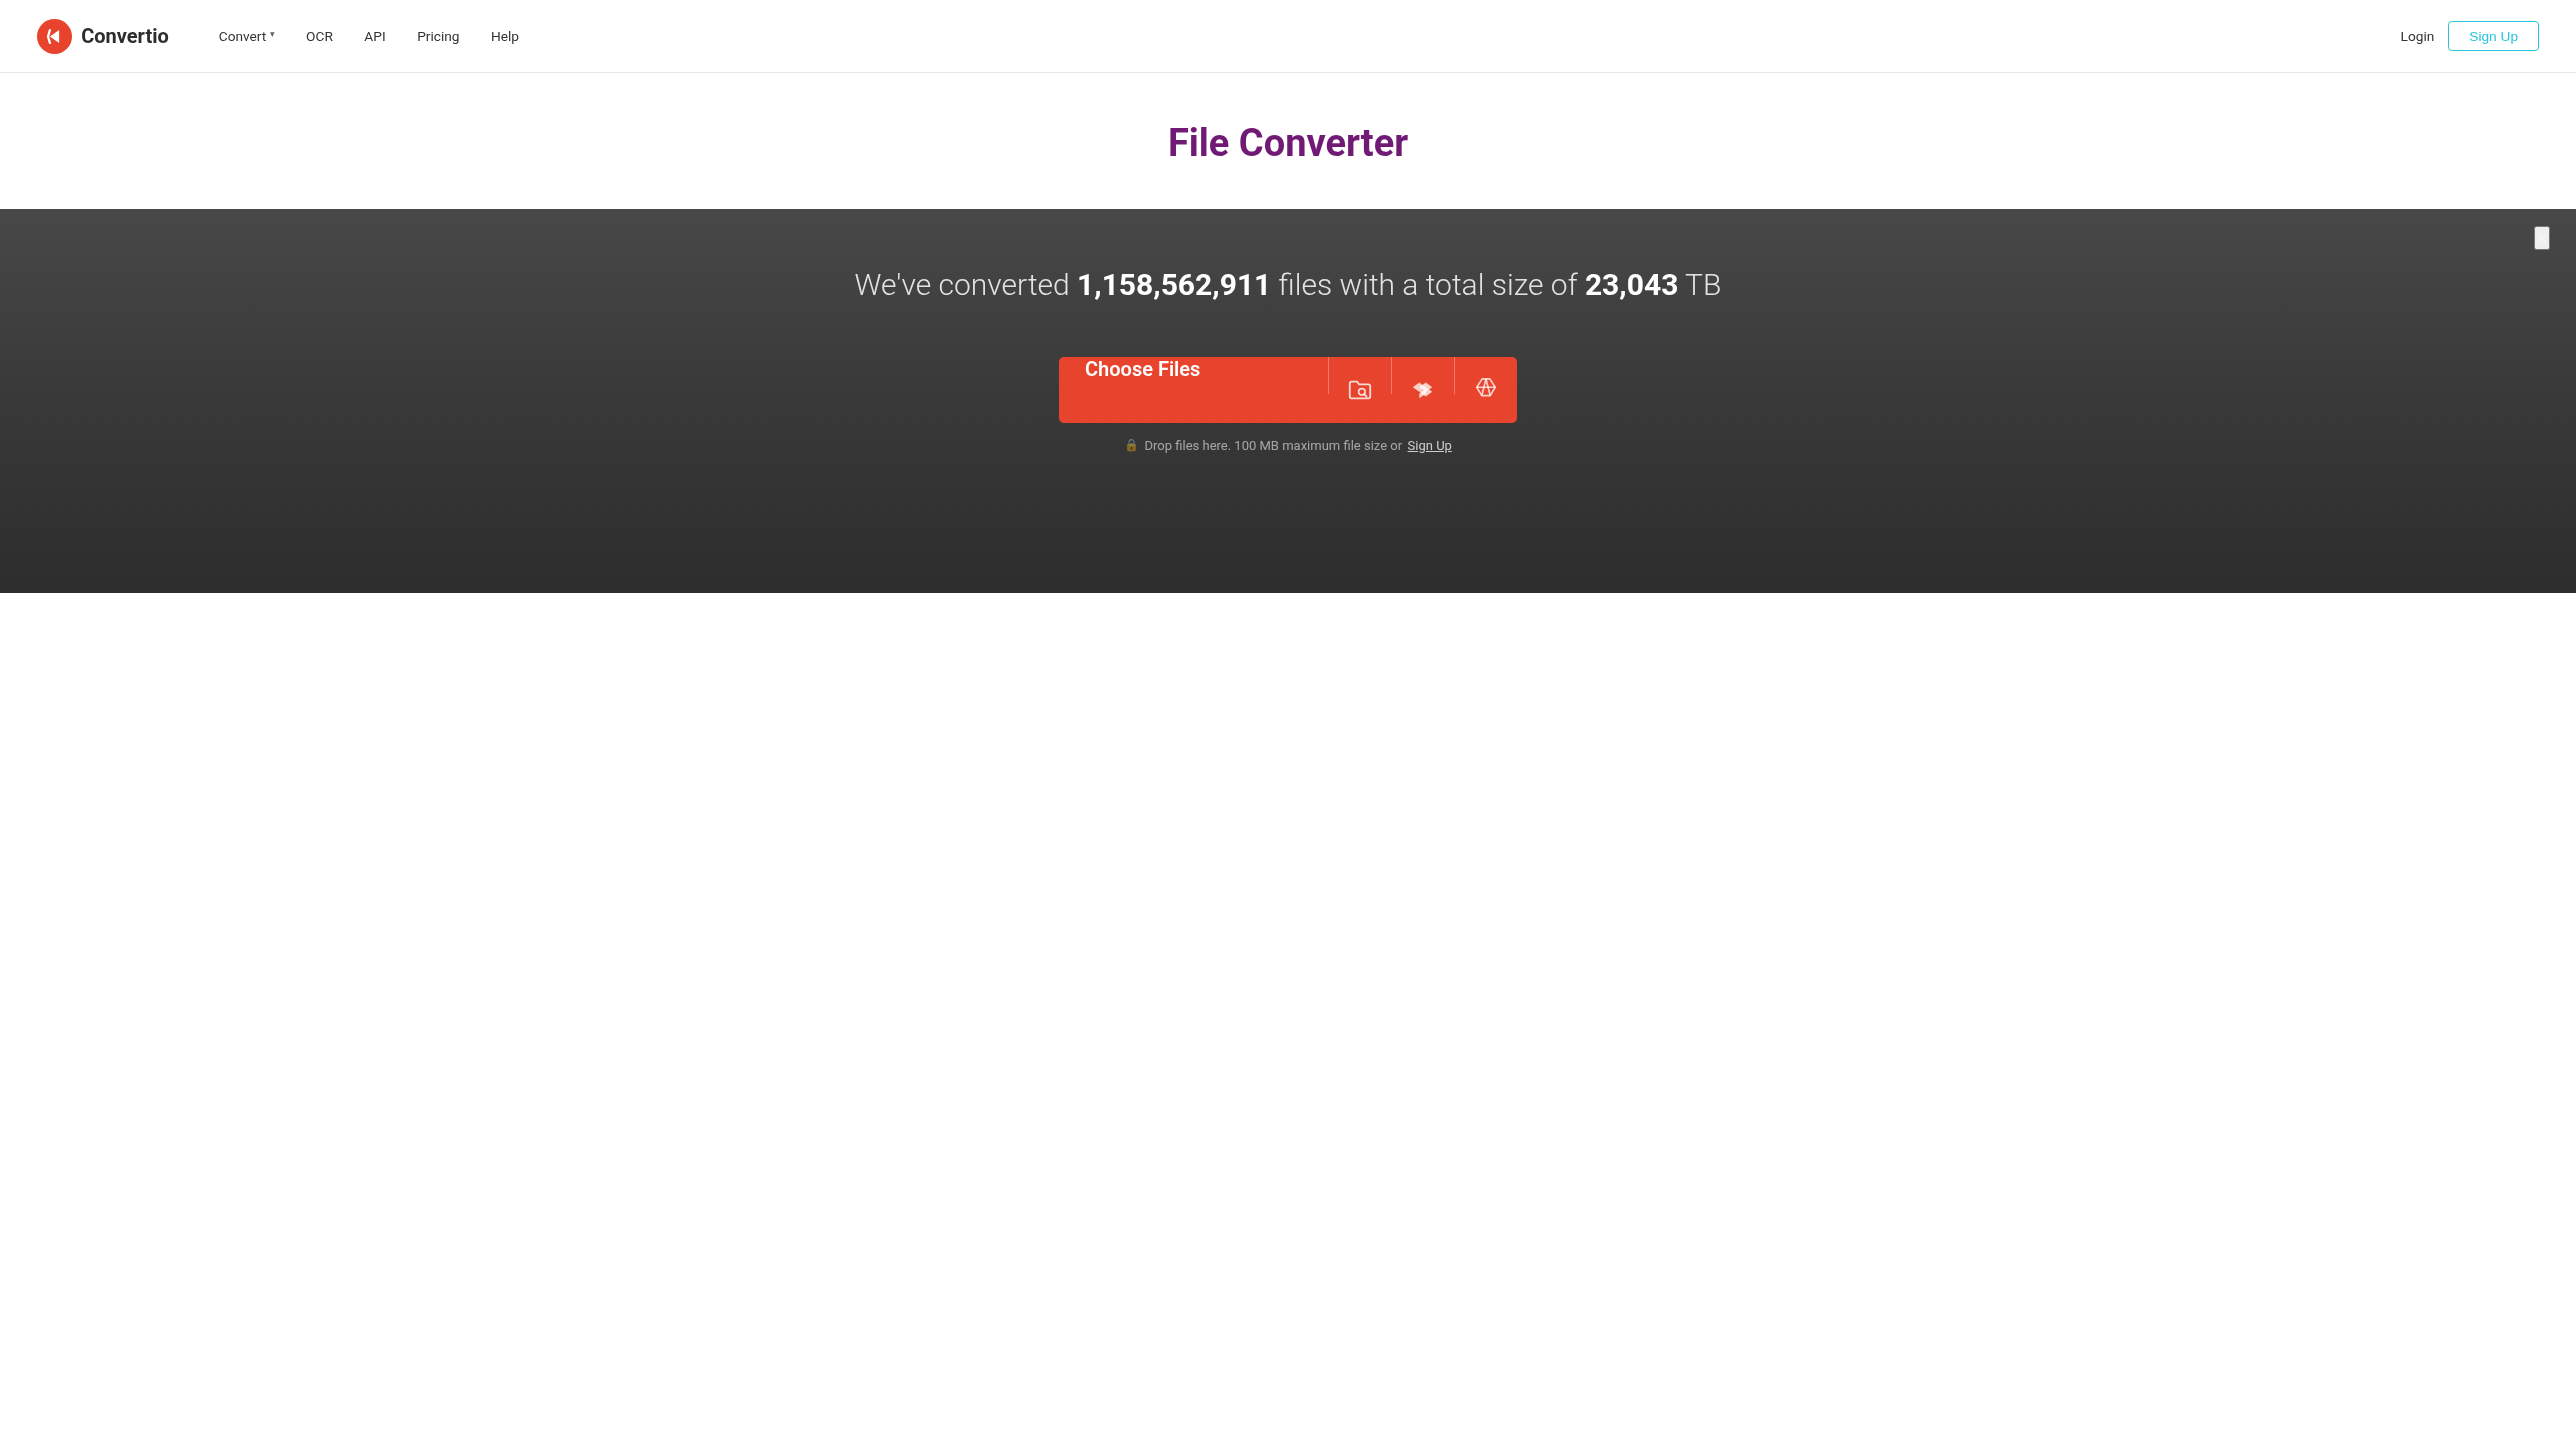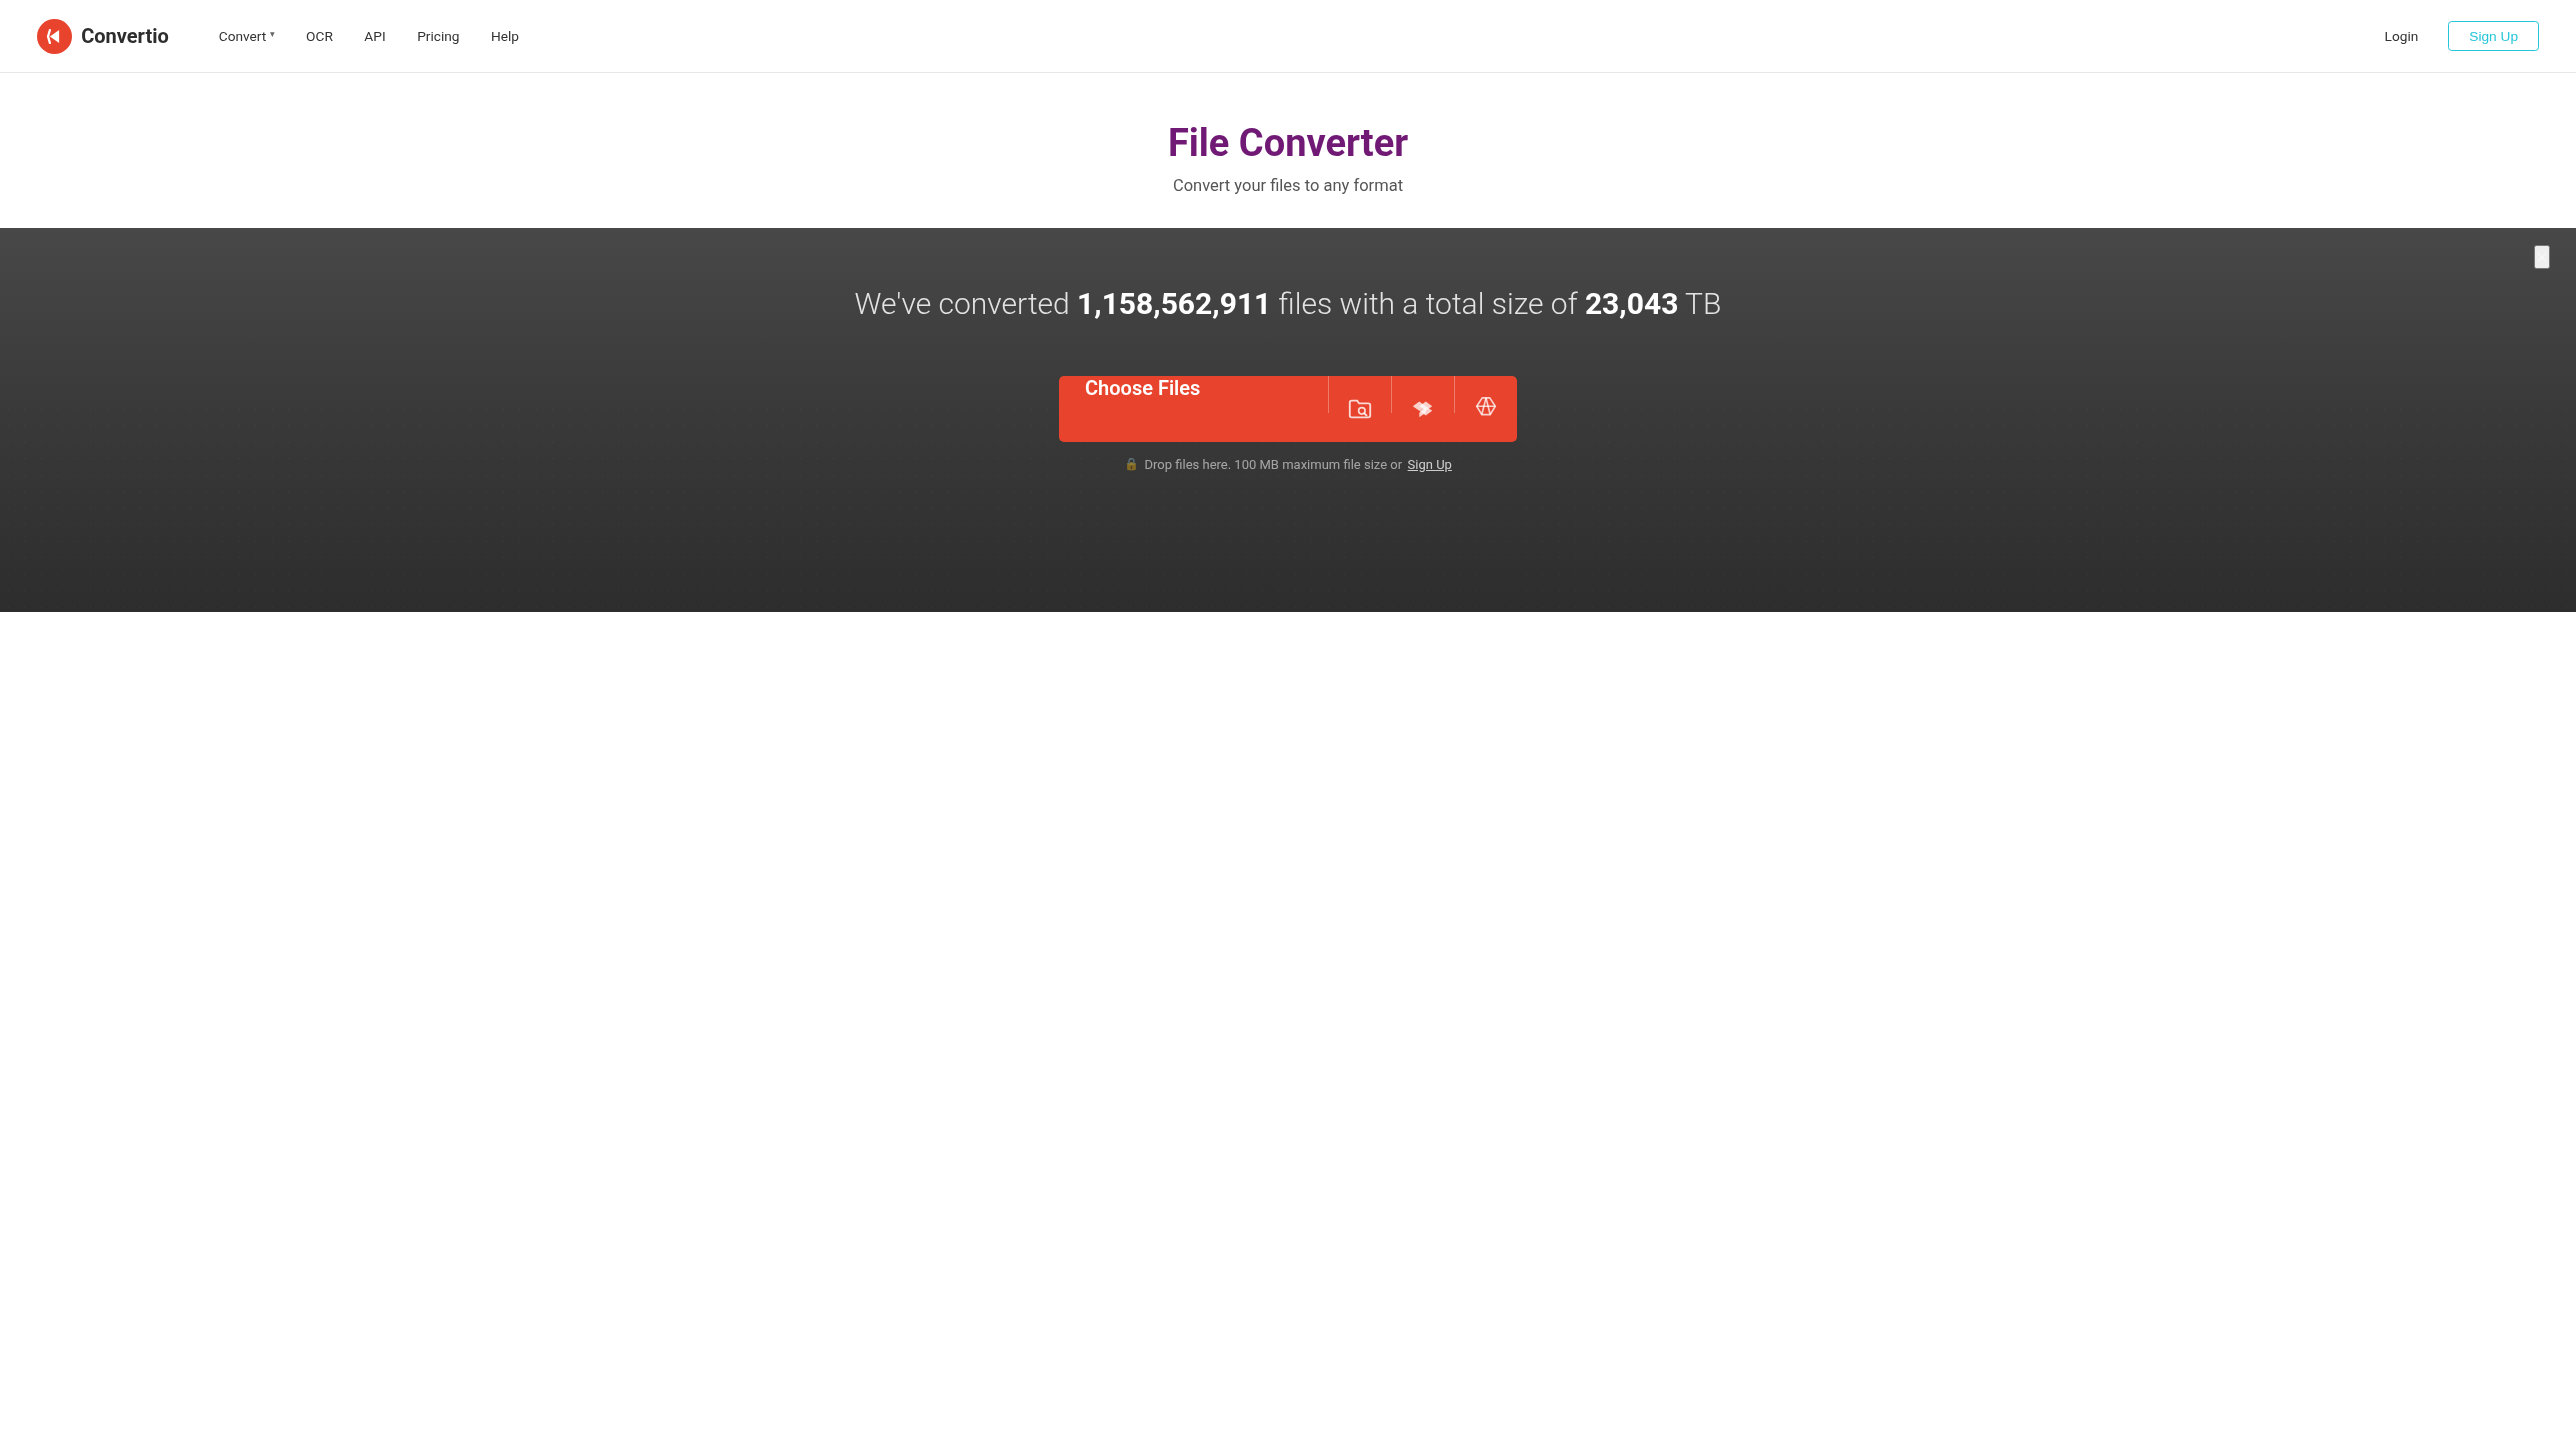--- a/index.html
+++ b/index.html
@@ -47,21 +47,21 @@
       border-radius: 3.7px;
       text-decoration: none;
     }
     .nav-chevron {
       font-size: 9.2px;
       color: #666;
     }
     .header-right {
       display: flex;
       align-items: center;
-      gap: 19px;
+      gap: 3px;
     }
     .login-btn {
       font-size: 13.7px;
       color: #333;
       cursor: pointer;
       padding: 7.3px 11px;
     }
     .signup-btn {
       font-size: 13.7px;
       color: #26c6da;
@@ -237,21 +237,20 @@
   </nav>
 
   <div class="header-right">
     <span class="login-btn">Login</span>
     <button class="signup-btn">Sign Up</button>
   </div>
 </header>
 
 <section class="hero">
   <h1 class="hero-title">File Converter</h1>
-  <p class="hero-subtitle">Convert your files to any format</p>
 </section>
 
 <section class="converter-wrapper">
 
   <button class="close-btn">×</button>
 
   <p class="stats-text">
     <span>We've converted </span><strong>1,158,562,911</strong><span> files with a total size of </span><strong>23,043</strong><span> TB</span>
   </p>
 

